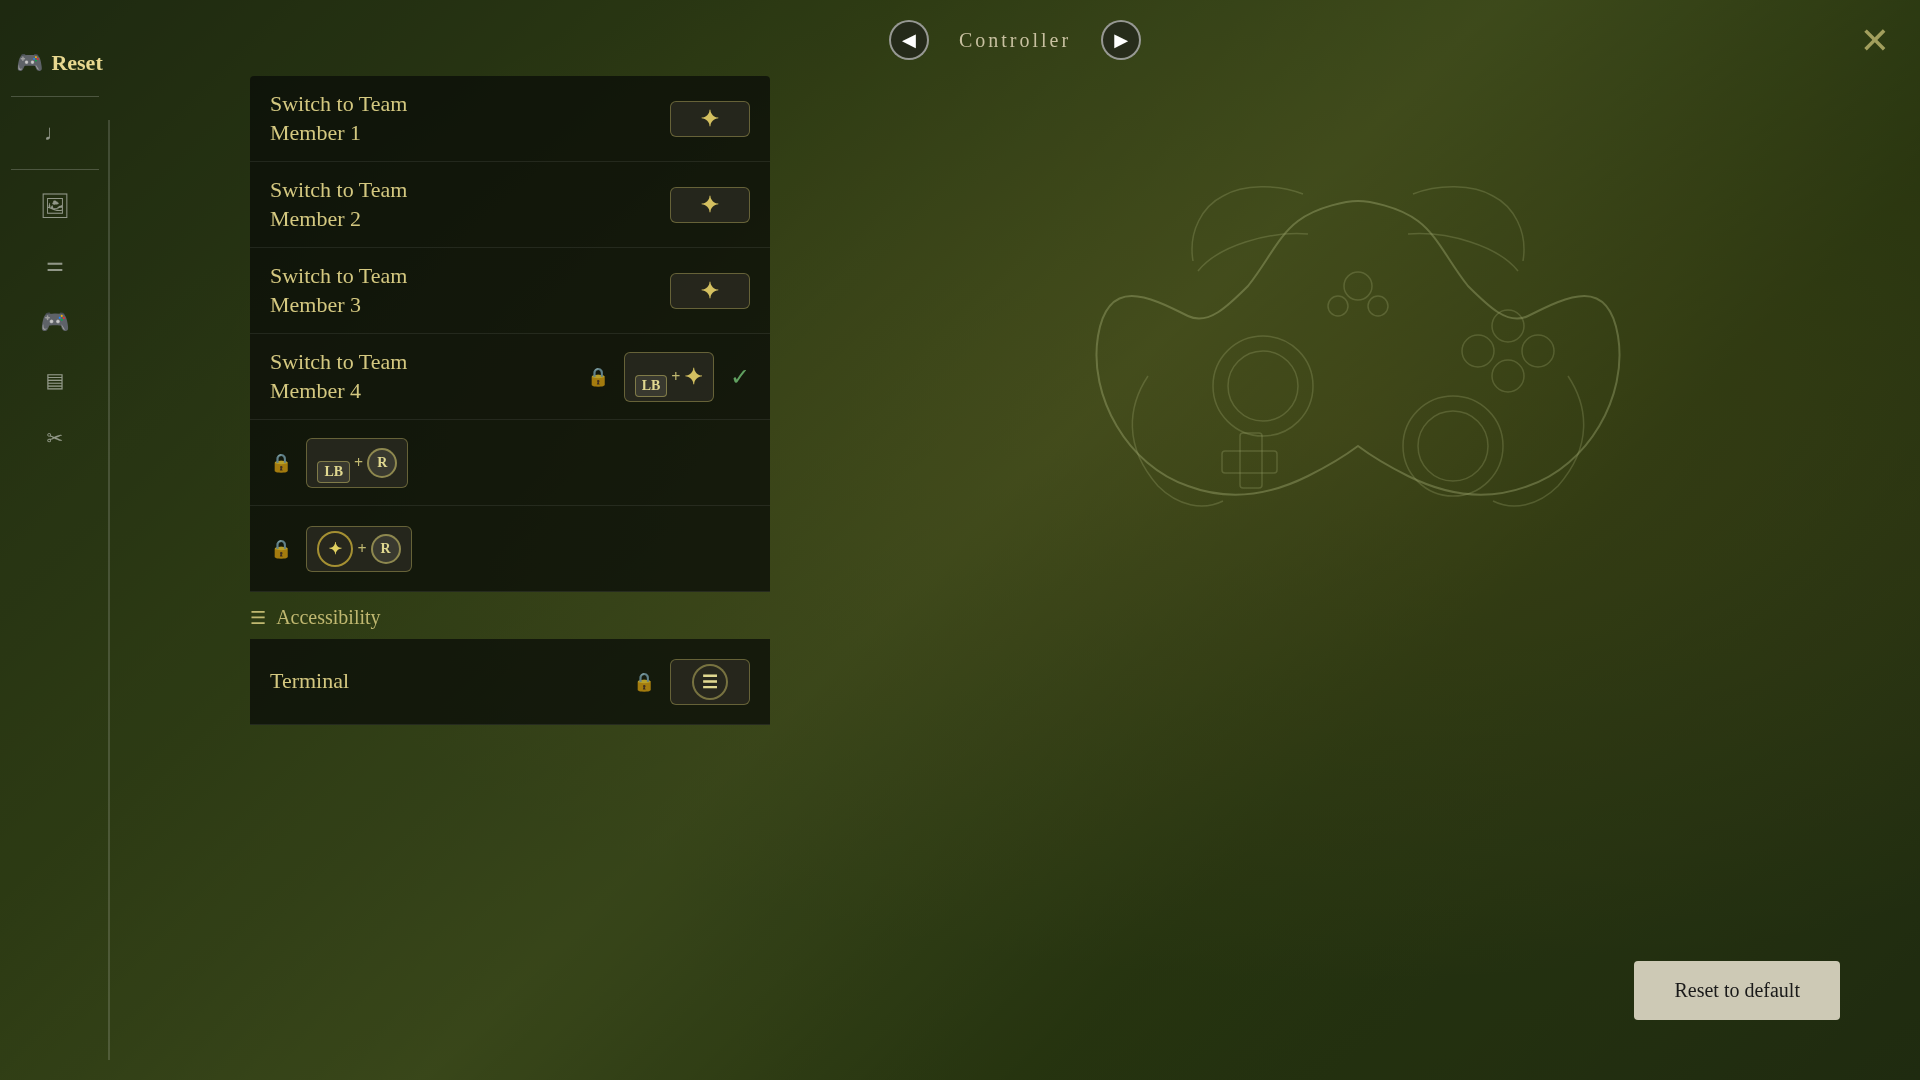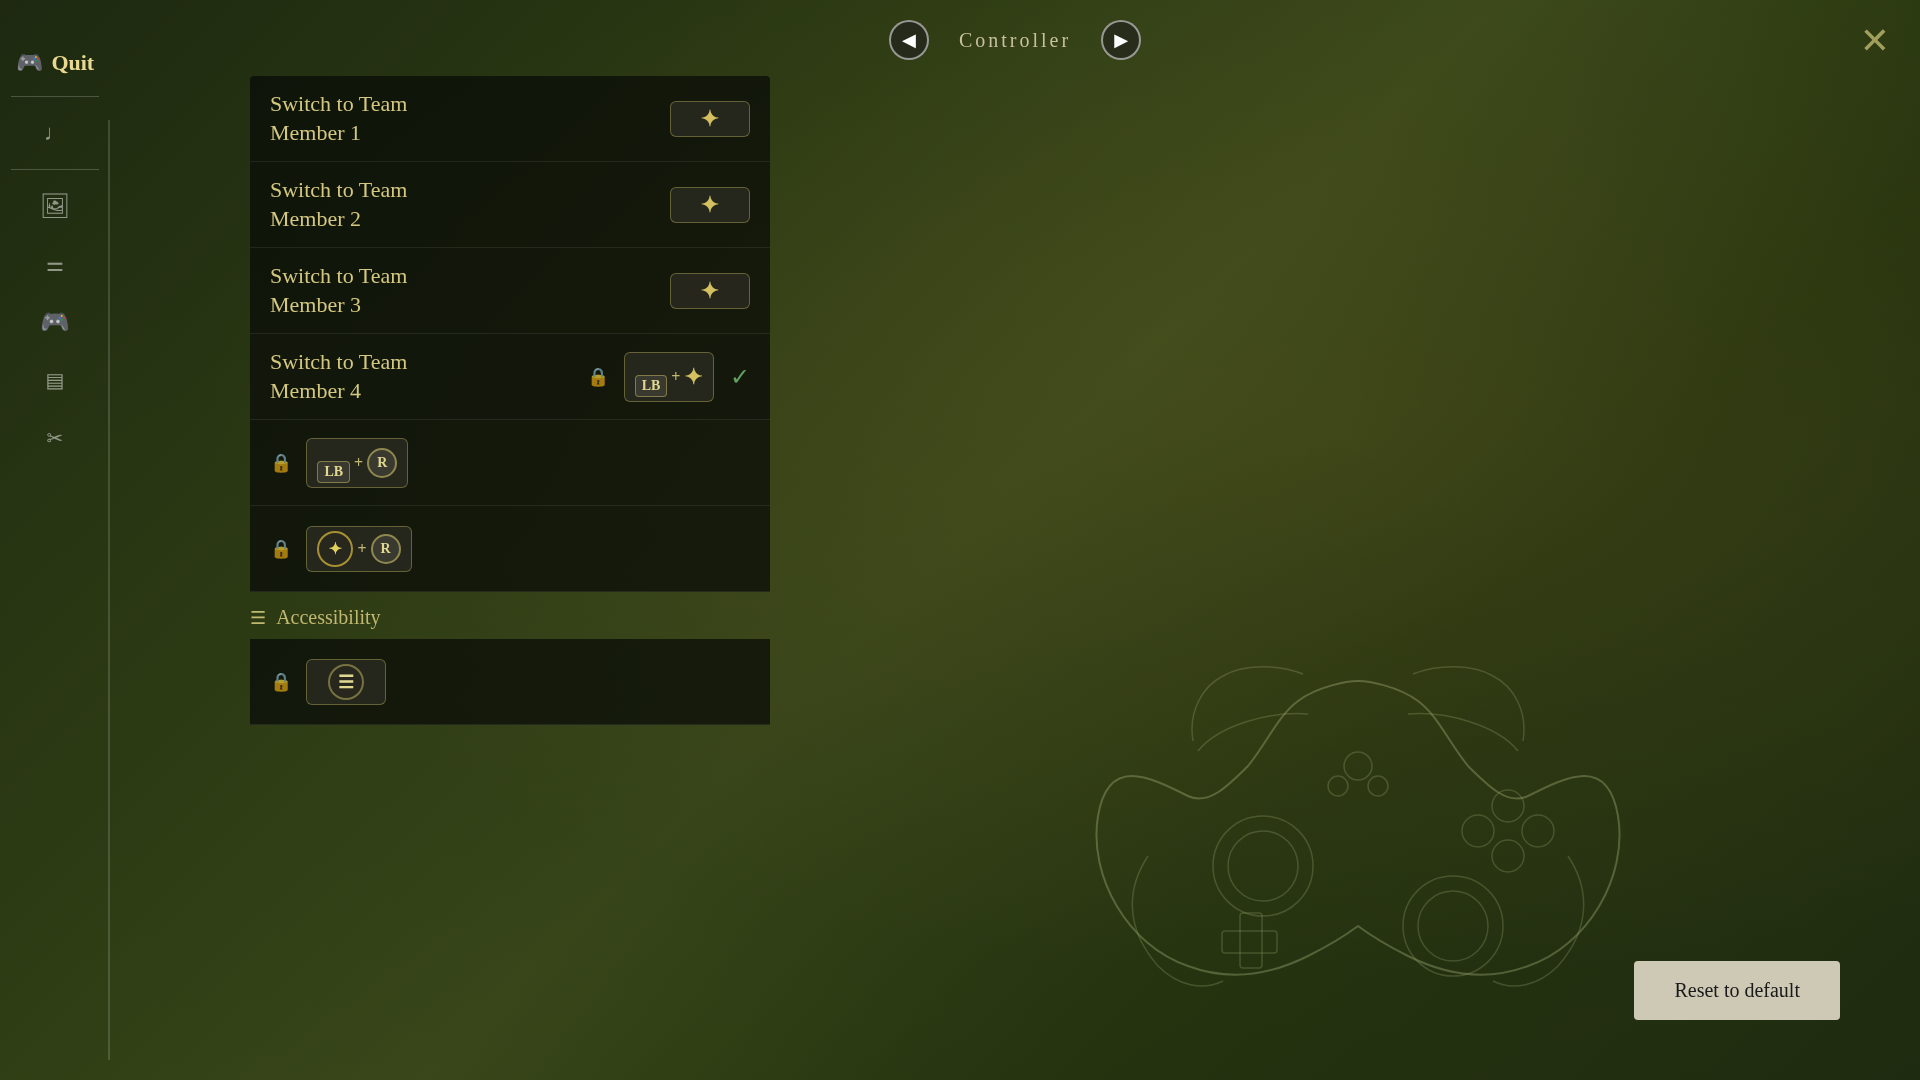--- a/index.html
+++ b/index.html
@@ -280,21 +280,21 @@
     .section-icon {
       font-size: 18px;
     }
 
     
     .controller-panel {
       flex: 1;
       display: flex;
       flex-direction: column;
       align-items: center;
-      justify-content: flex-end;
+      justify-content: flex-start;
       position: relative;
       padding-bottom: 44px;
     }
 
     .controller-svg-container {
       width: 620px;
       height: 480px;
       position: relative;
     }
 
@@ -342,21 +342,21 @@
 
 <div class="bg"></div>
 <div class="bg-overlay"></div>
 
 <div class="app-container">
 
   <div class="sidebar">
     <div class="sidebar-top">
       <div class="sidebar-title">
         <span style="font-size:22px;">🎮</span>
-        <span>Quit</span>
+        <span>Reset</span>
       </div>
       <div class="sidebar-divider"></div>
 
       <div class="sidebar-icon" style="font-size:22px;">♩</div>
       <div class="sidebar-divider"></div>
       <div class="sidebar-icon">🖼</div>
       <div class="sidebar-icon" style="font-size:20px;">⚌</div>
       <div class="sidebar-icon active" style="font-size:24px; color:#e8d890;">🎮</div>
       <div class="sidebar-icon" style="font-size:20px;">▤</div>
       <div class="sidebar-icon" style="font-size:20px;">✂</div>
@@ -441,20 +441,21 @@
             </div>
           </div>
         </div>
 
         <div class="section-header">
           <span class="section-icon">☰</span>
           <span>Accessibility</span>
         </div>
 
         <div class="binding-row">
+          <div class="binding-label">Terminal</div>
           <div class="binding-controls">
             <span class="lock-icon">🔒</span>
             <div class="key-badge">
               <div class="circle-btn" style="font-size:18px;">☰</div>
             </div>
           </div>
         </div>
 
       </div>
 

